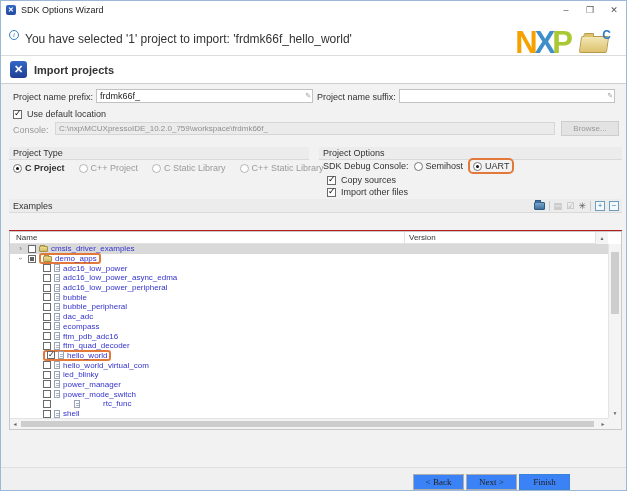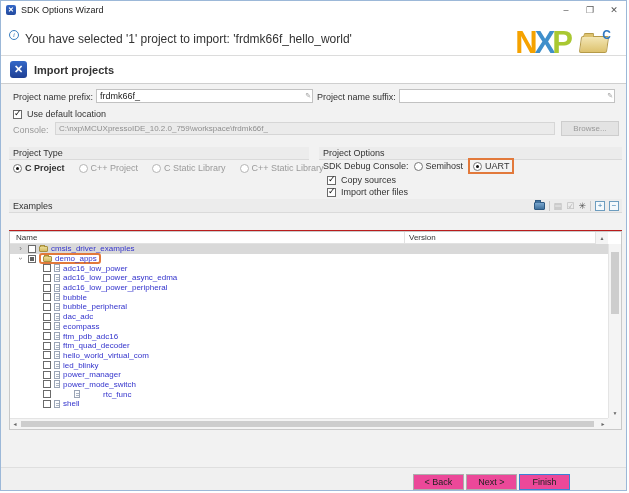--- a/index.html
+++ b/index.html
@@ -52,21 +52,21 @@
   .loc-input{position:absolute;height:13px;background:#ebebeb;border:1px solid #d6d6d6;color:#8f8f8f;
     font-size:8px;line-height:11px;padding:0 3px;white-space:nowrap;overflow:hidden;}
   .browse-btn{position:absolute;height:15px;background:#e3e3e3;border:1px solid #cdcdcd;color:#9a9a9a;
     font-size:8px;display:flex;align-items:center;justify-content:center;}
 
   
   .band{position:absolute;height:13px;background:#ececec;border-bottom:1px solid #dadada;
     line-height:12px;padding-left:4px;color:#333;}
   .optrow{position:absolute;display:flex;align-items:center;gap:4px;}
   .pt-opt{display:flex;align-items:center;gap:3px;margin-right:10px;}
-  .hl{border:2px solid #e2793b;border-radius:0;padding:1px 3px;display:inline-flex;align-items:center;gap:3px;}
+  .hl{border:2px solid #e2793b;border-radius:5px;padding:1px 3px;display:inline-flex;align-items:center;gap:3px;}
 
   
   .ex-band{position:absolute;left:8px;top:198px;width:613px;height:14px;background:#ececec;border-bottom:1px solid #dadada;
     display:flex;align-items:center;padding:0 3px 0 4px;}
   .ex-title{flex:none;}
   .ex-tools{margin-left:auto;display:flex;align-items:center;gap:4px;}
   .tool-sep{width:1px;height:10px;background:#c9c9c9;}
   .tool{font-size:9px;line-height:10px;display:inline-block;}
   .tool.grey{color:#b0b0b0;}
   .tool.dark{color:#555;}
@@ -112,22 +112,22 @@
   .tfolder{width:9px;height:6px;background:linear-gradient(#eadc97,#d3ba63);border:1px solid #a8913f;border-radius:1px;
     position:relative;flex:none;}
   .tfolder::before{content:"";position:absolute;top:-2px;left:0;width:3px;height:1px;background:#d3ba63;
     border:1px solid #a8913f;border-bottom:none;}
   .tdoc{width:6px;height:8px;background:#fdfdfd;border:1px solid #9aa4b5;flex:none;position:relative;}
   .tdoc::after{content:"";position:absolute;left:1px;top:2px;width:3px;border-top:1px solid #aab4c4;box-shadow:0 2px #aab4c4;}
   .hl-row{border:2px solid #e2793b;border-radius:3px;padding:0 2px;display:inline-flex;align-items:center;gap:3px;height:11px;}
 
   
   .footer{position:absolute;left:0;right:0;top:466px;height:25px;background:#f0f0f0;border-top:1px solid #dfdfdf;}
-  .btn{position:absolute;top:6px;width:51px;height:16px;background:#ec4899;border:1px solid #adadad;
-    font-size:9px;color:#222;display:flex;align-items:center;justify-content:center;}
+  .btn{position:absolute;top:6px;width:51px;height:16px;background:#3b82f6;border:1px solid #adadad;
+    font-size:9px;color:#222;display:flex;align-items:center;justify-content:center;font-family:Liberation Serif, serif;}
   .btn.default{border:1px solid #3a82d6;}
 </style>
 </head>
 <body>
 
 <div class="dialog">
 
   <div class="titlebar">
     <span class="app-icon">✕</span>
     <span class="title-text">SDK Options Wizard</span>
@@ -295,20 +295,27 @@
           <span class="tcb"></span>
           <span class="tdoc"></span>
           <span class="lbl">ftm_pdb_adc16</span>
         </div>
         <div class="tree-row" style="padding-left: 33px;">
           <span class="tcb"></span>
           <span class="tdoc"></span>
           <span class="lbl">ftm_quad_decoder</span>
         </div>
         <div class="tree-row" style="padding-left: 33px;">
+          <span class="hl-row">
+            <span class="tcb checked"></span>
+            <span class="tdoc"></span>
+            <span class="lbl">hello_world</span>
+          </span>
+        </div>
+        <div class="tree-row" style="padding-left: 33px;">
           <span class="tcb"></span>
           <span class="tdoc"></span>
           <span class="lbl">hello_world_virtual_com</span>
         </div>
         <div class="tree-row" style="padding-left: 33px;">
           <span class="tcb"></span>
           <span class="tdoc"></span>
           <span class="lbl">led_blinky</span>
         </div>
         <div class="tree-row" style="padding-left: 33px;">

